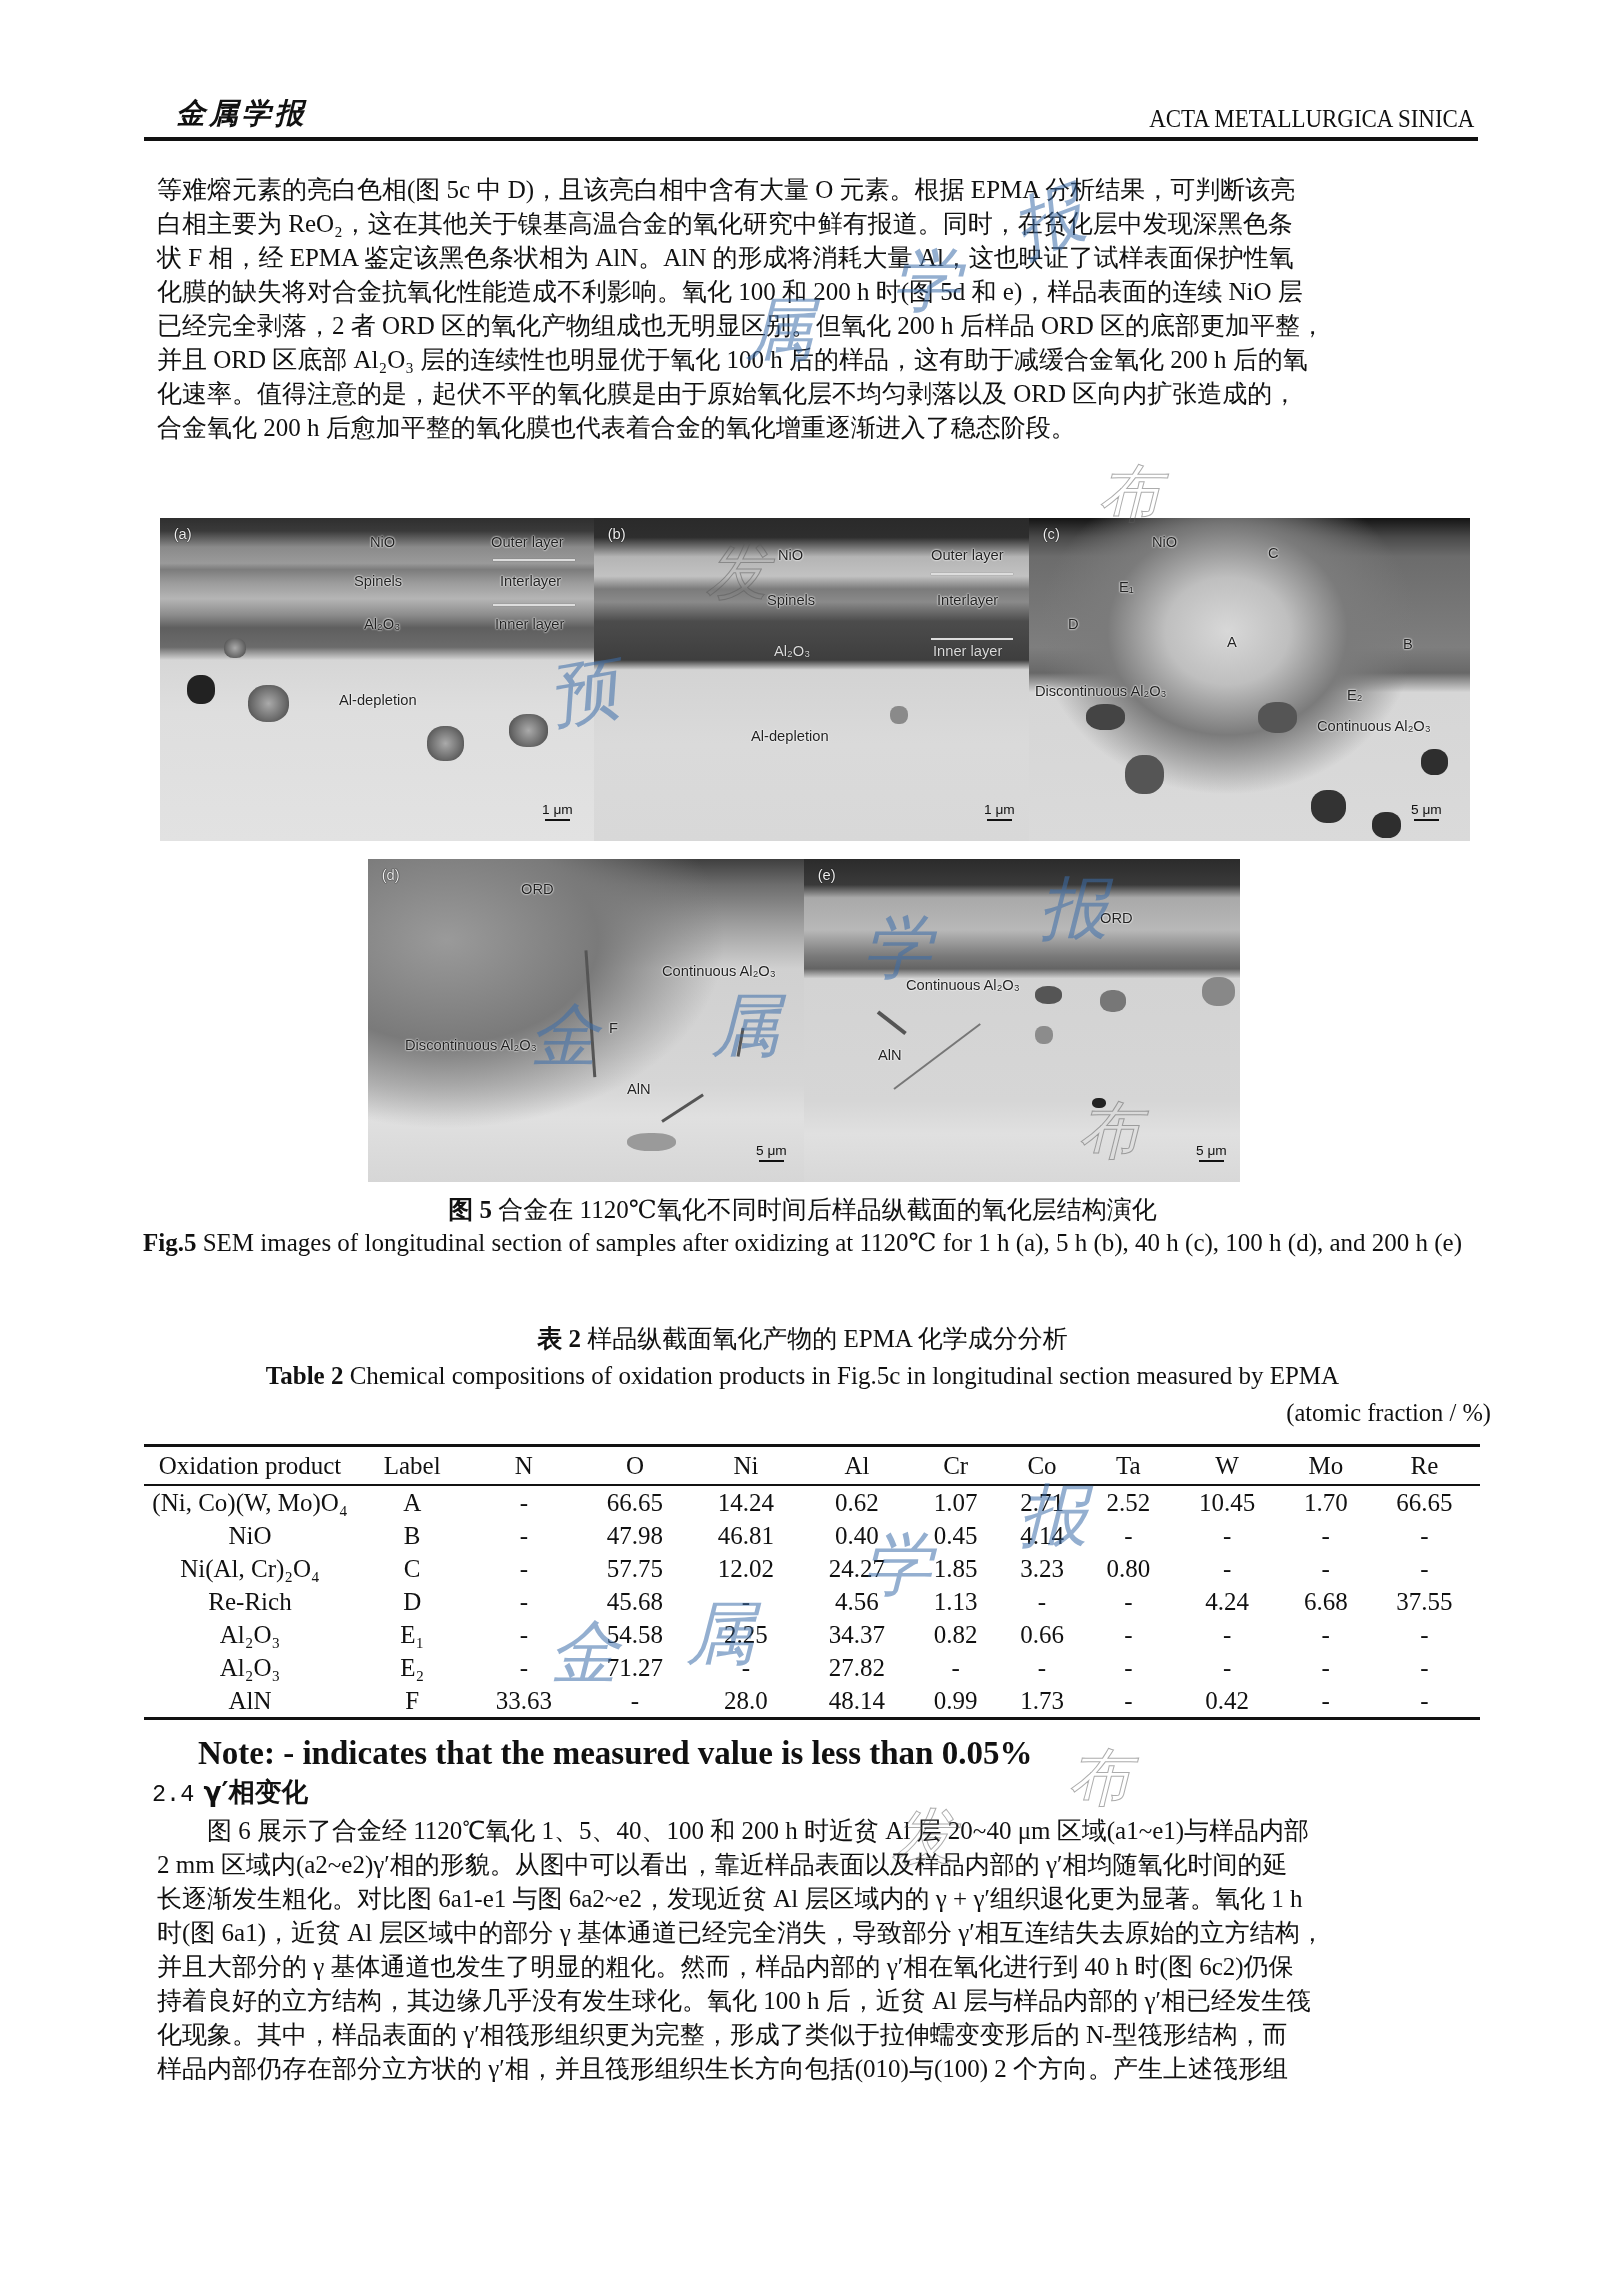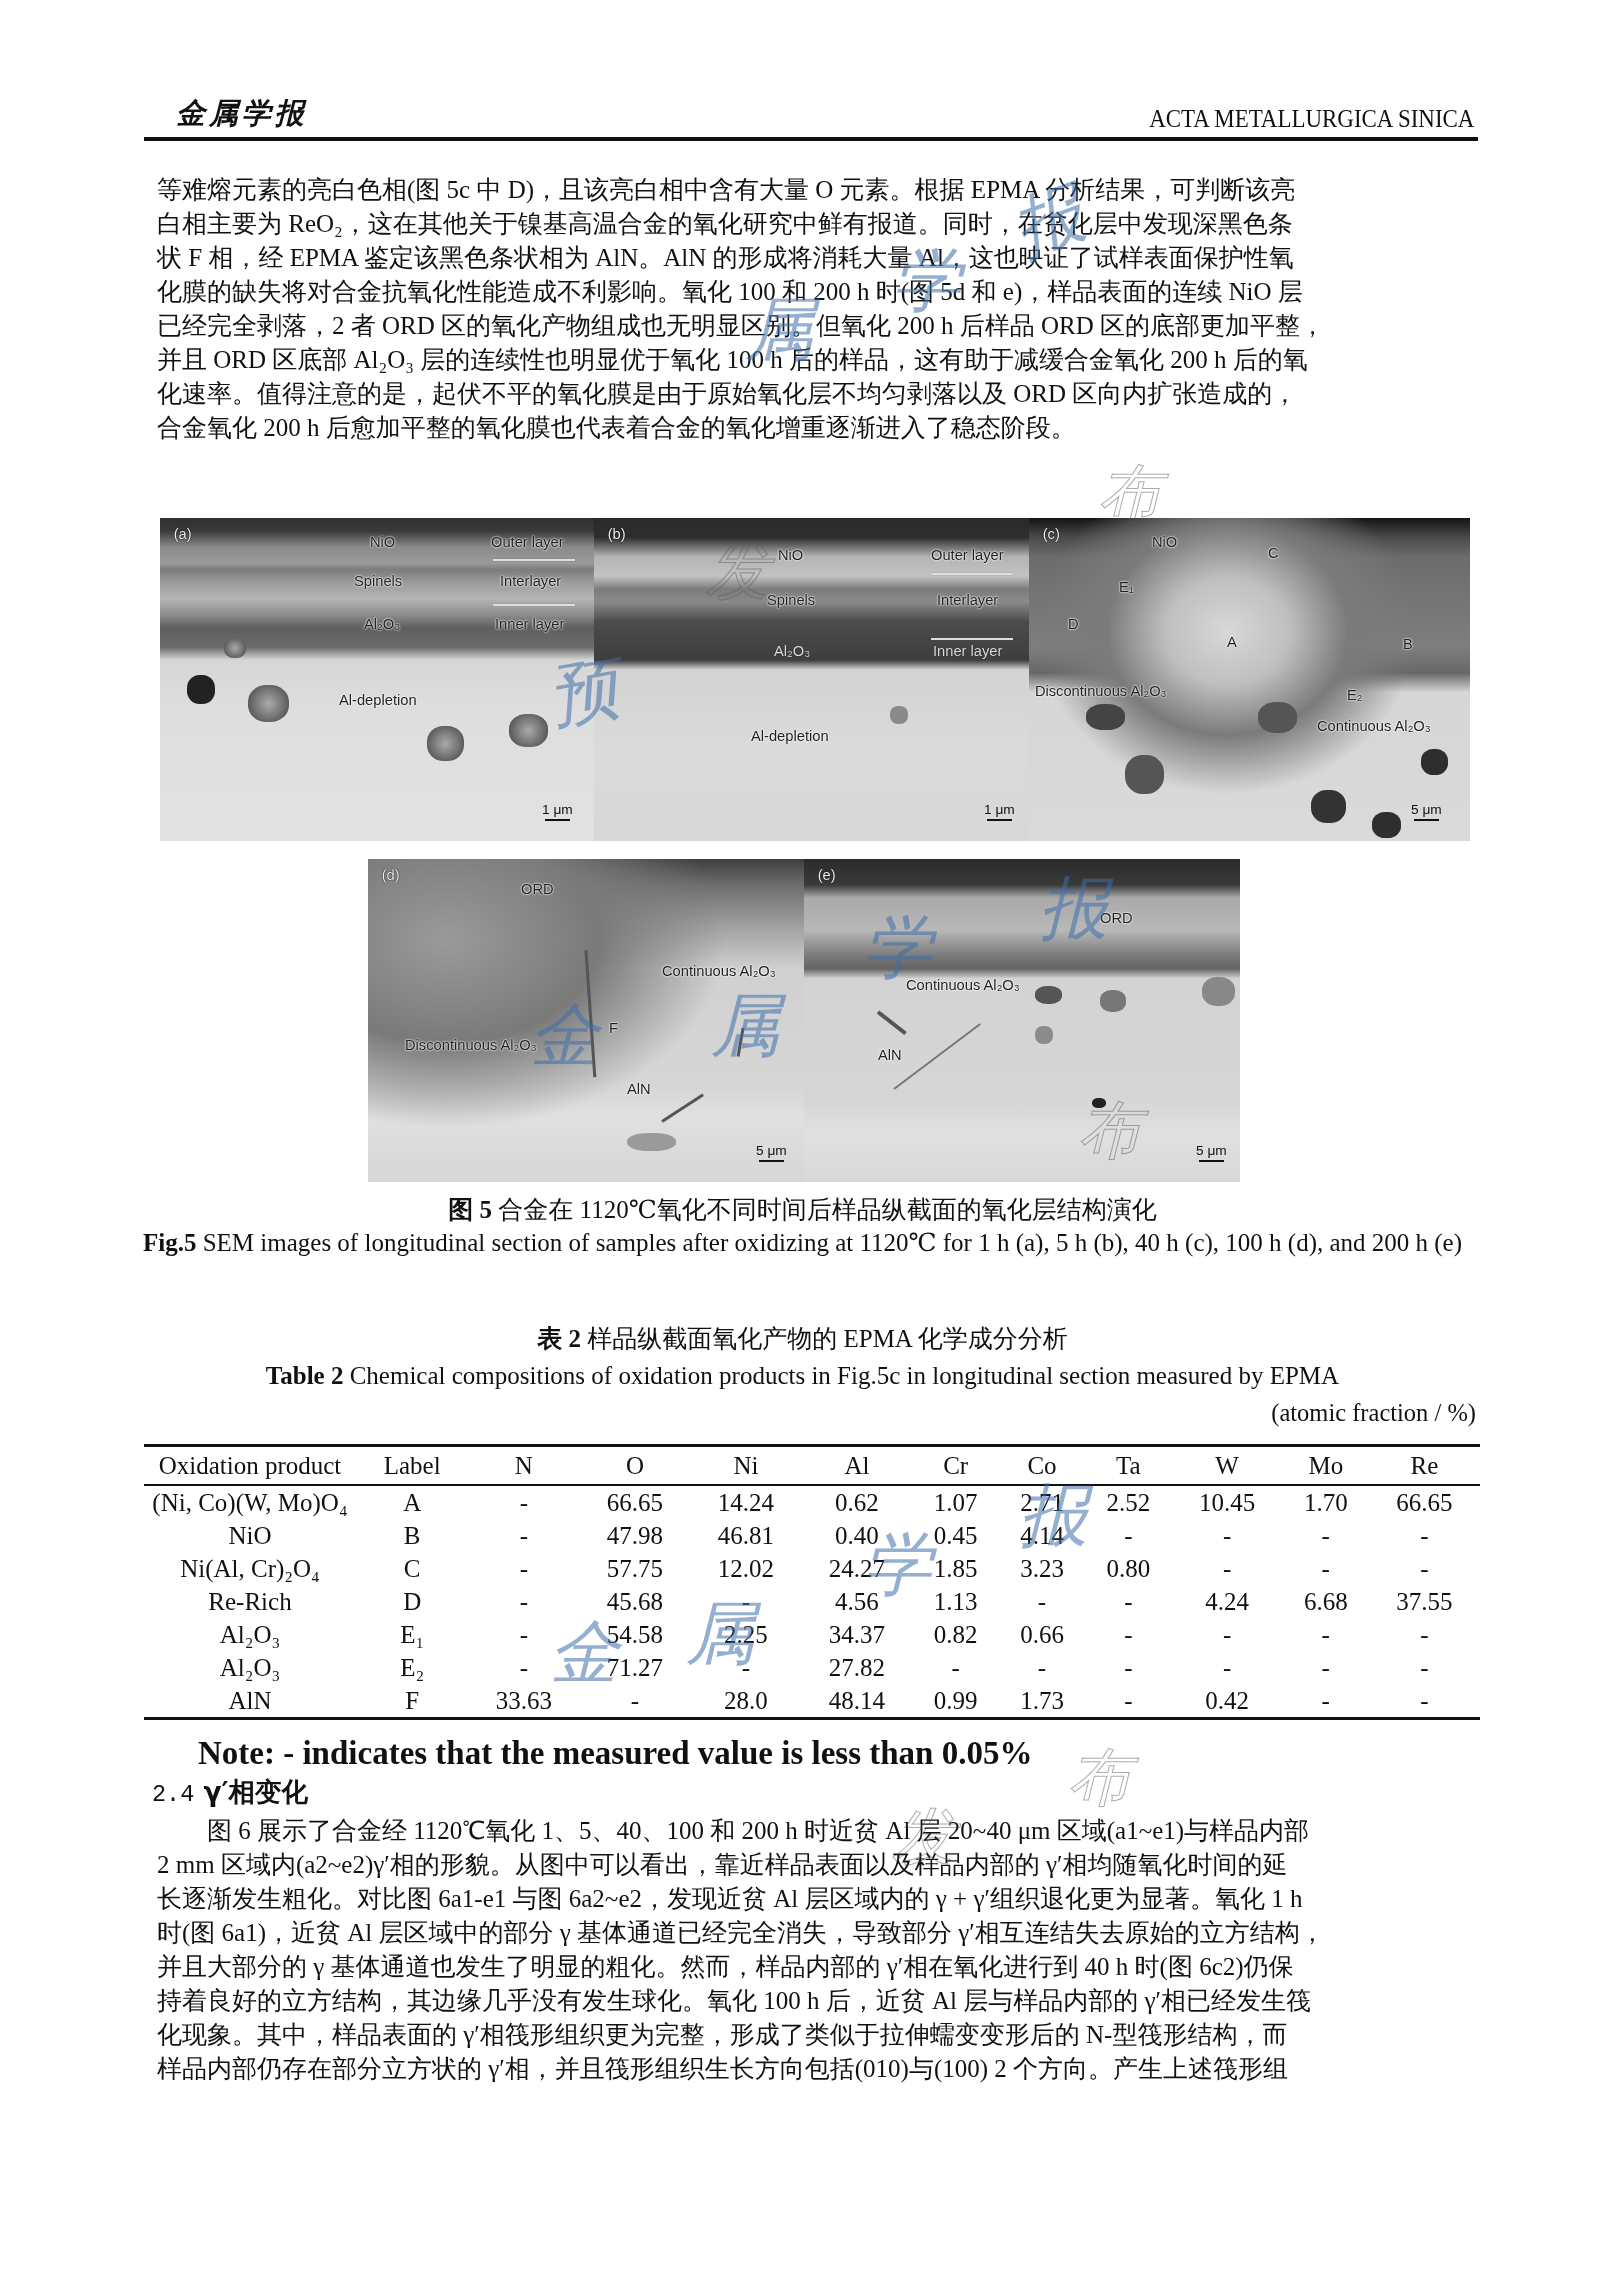--- a/index.html
+++ b/index.html
@@ -42,21 +42,21 @@
   .particle { position: absolute; border-radius: 45%; background: radial-gradient(circle, #aaa 0%, #6b6b6b 60%, #3c3c3c 100%); }
   .rod { position: absolute; height: 2.9px; background: #555; transform-origin: left center; }
 
   
   .cap { left: 131px; width: 1343px; text-align: center; font-size: 25px; line-height: 31px; position: absolute; }
   .cap b { font-weight: bold; }
   #fig-cap-cn { top: 1194px; }
   #fig-cap-en { top: 1227px; }
   #tab-title-cn { top: 1323px; }
   #tab-title-en { top: 1360px; }
-  #tab-unit { right: 145px; top: 1399px; font-size: 24.5px; position: absolute; }
+  #tab-unit { right: 130px; top: 1399px; font-size: 24.5px; position: absolute; }
 
   
   #epma-table { position: absolute; left: 144px; top: 1444px; width: 1336px; border-collapse: collapse; font-size: 25px; }
   #epma-table th, #epma-table td { text-align: center; font-weight: normal; padding: 0; height: 33px; line-height: 33px; white-space: nowrap; }
   #epma-table thead tr { border-top: 3.9px solid #111; border-bottom: 2.9px solid #111; }
   #epma-table thead th { height: 37px; }
   #epma-table tbody tr:last-child { border-bottom: 3.9px solid #111; }
 
   #tab-note { position: absolute; left: 198px; top: 1735px; font-size: 33px; font-weight: bold; }
   #sec-head { position: absolute; left: 152px; top: 1774px; font-size: 26.5px; font-weight: bold; font-family: "DejaVu Sans", sans-serif; }

